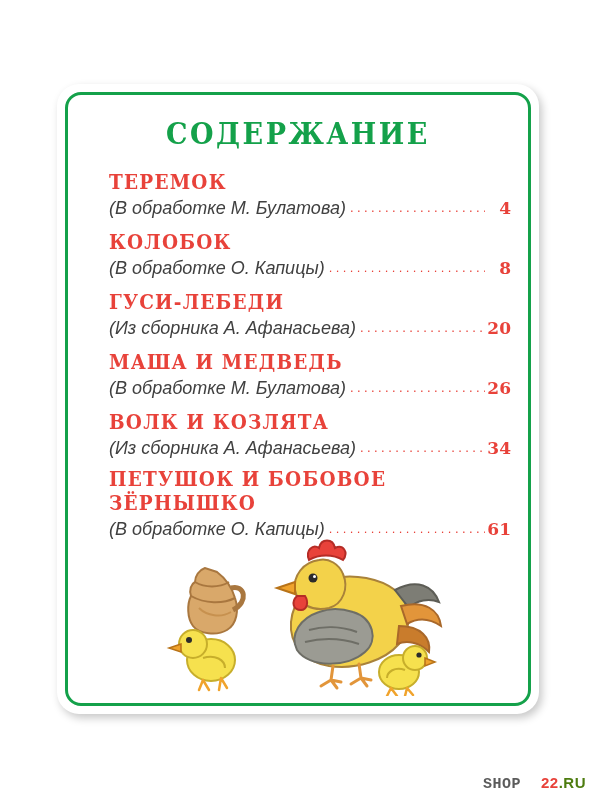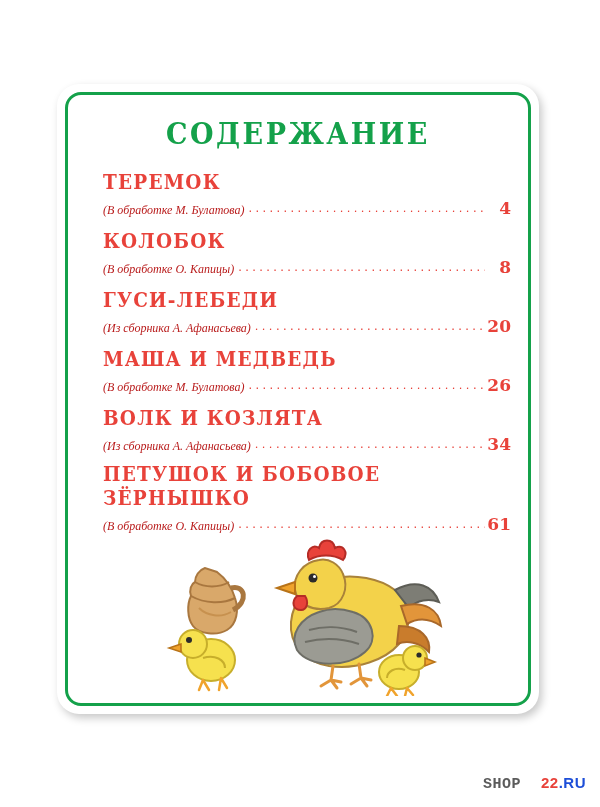--- a/index.html
+++ b/index.html
@@ -48,21 +48,21 @@
     font-family: "DejaVu Serif", serif;
     font-weight: bold;
     font-size: 27px;
     letter-spacing: 2.5px;
     transform: scaleY(1.12);
   }
 
   
   #toc {
     position: absolute;
-    left: 46px;
+    left: 52px;
     right: 28px;
     top: 88px;
   }
   .toc-entry {
     margin-bottom: 13px;
   }
   .toc-story-title {
     color: #e8423a;
     font-family: "DejaVu Serif", serif;
     font-weight: bold;
@@ -72,24 +72,24 @@
     transform-origin: left bottom;
     display: block;
     margin-bottom: 5px;
   }
   .toc-line {
     display: flex;
     align-items: baseline;
     width: 100%;
   }
   .toc-source {
-    color: #b91c1c;
-    font-family: Liberation Serif, serif;
+    color: #404040;
+    font-family: Liberation Sans, sans-serif;
     font-style: italic;
-    font-size: 12px;
+    font-size: 18px;
     white-space: nowrap;
   }
   .toc-dots {
     flex: 1 1 auto;
     overflow: hidden;
     white-space: nowrap;
     color: #e8423a;
     font-size: 13px;
     letter-spacing: 3.4px;
     padding: 0 4px;
@@ -120,21 +120,21 @@
     position: absolute;
     right: 14px;
     bottom: 14px;
     font-family: "Liberation Sans", sans-serif;
     font-weight: bold;
     font-size: 15px;
     letter-spacing: 0.5px;
   }
   .wm-a { color: #5b5b5b; font-family: Liberation Mono, monospace; }
   .wm-b { color: #e8423a; margin-left: 20px; }
-  .wm-c { color: #1d4ed8; margin-top: 16px; }
+  .wm-c { color: #4d7c0f; margin-top: 16px; }
 </style>
 </head>
 <body>
 
 <div id="page-card">
   <div id="page-border"></div>
 
   <div id="contents-title">СОДЕРЖАНИЕ</div>
 
   <div id="toc">

